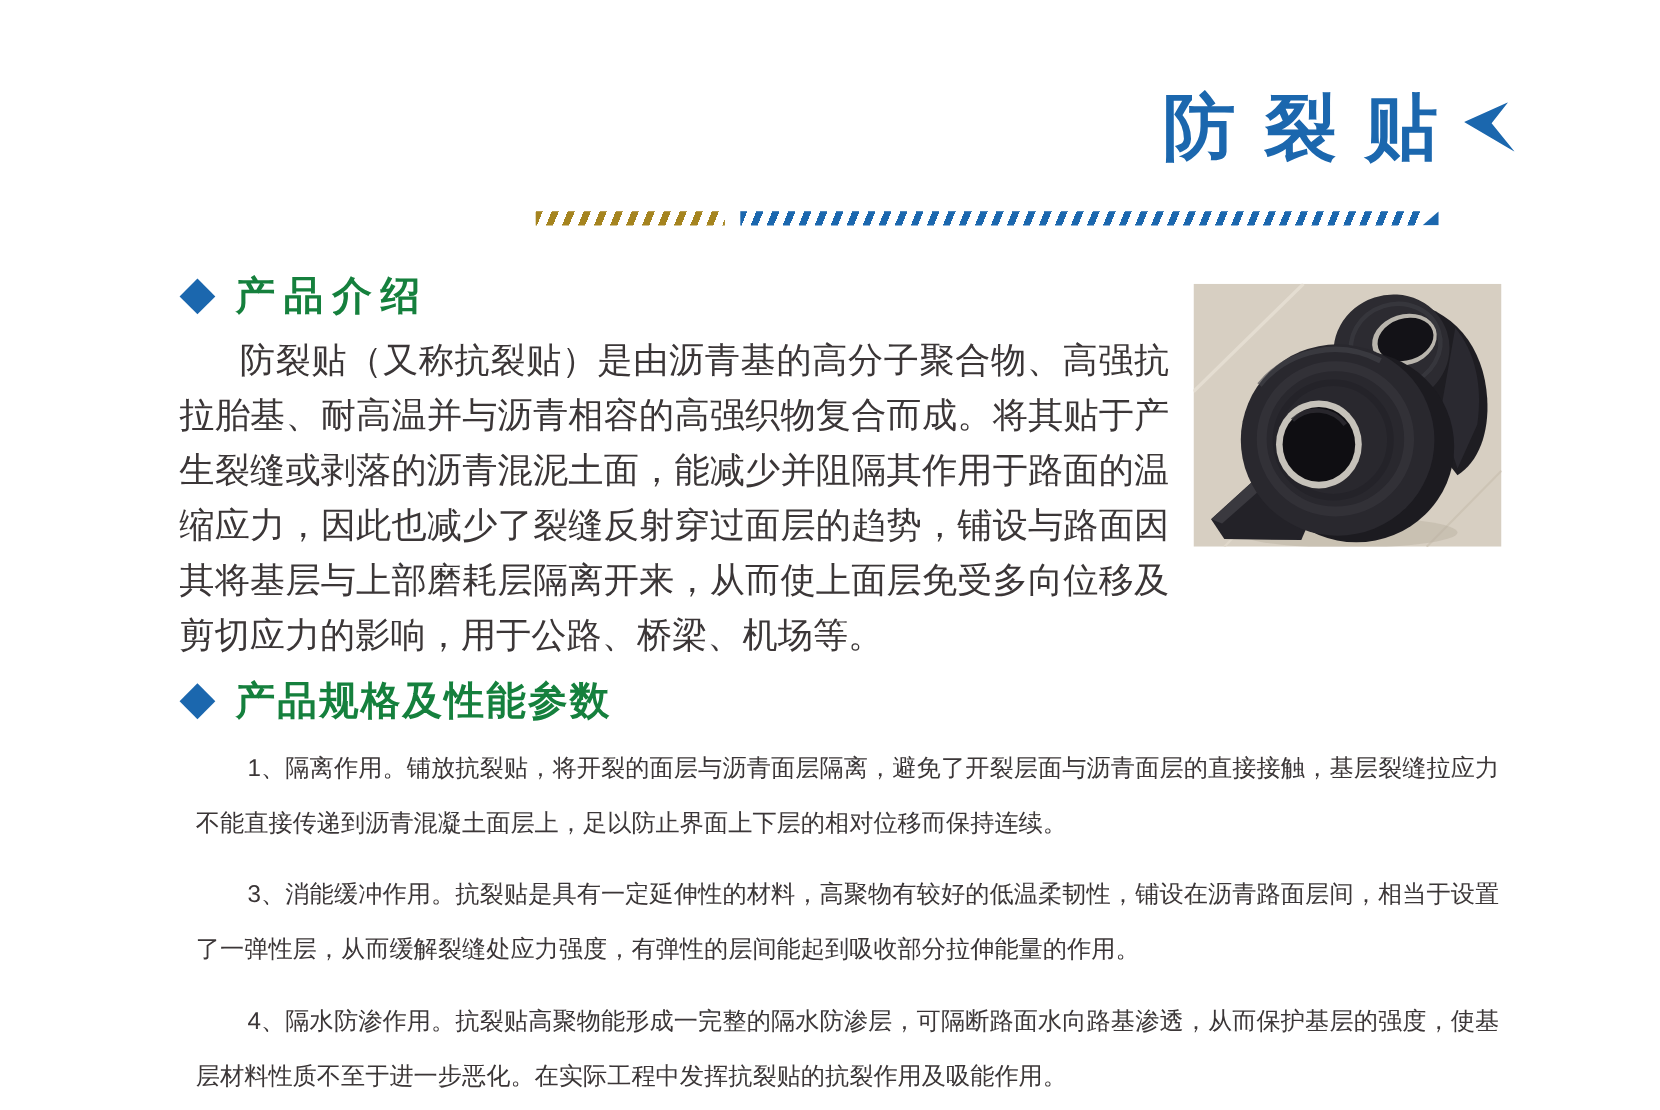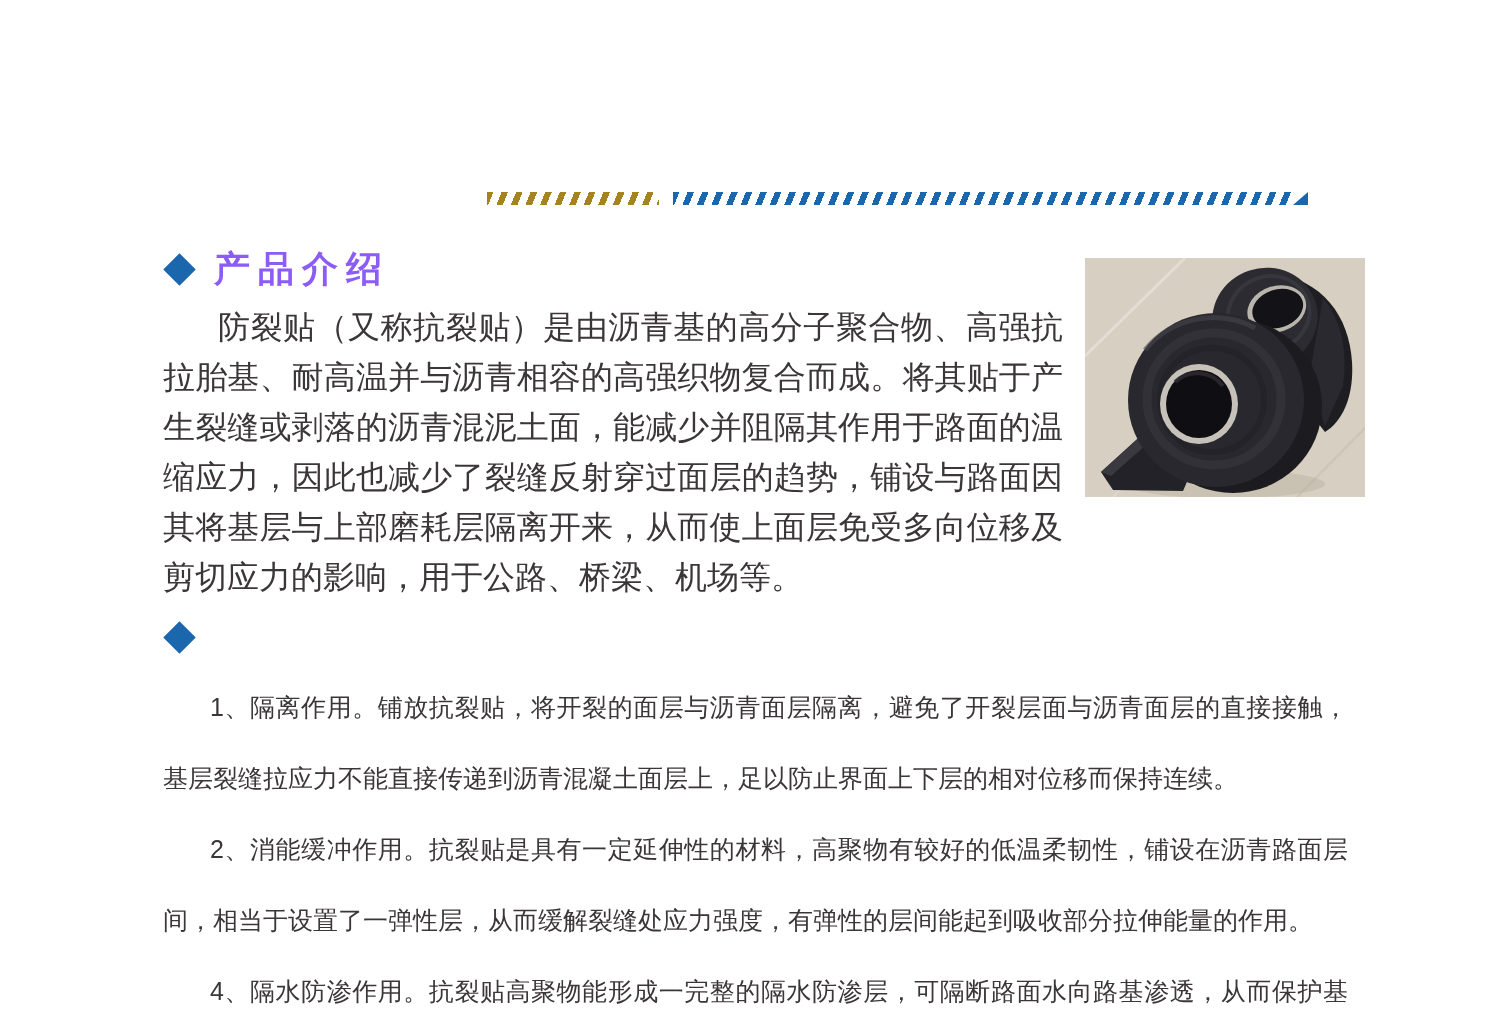--- a/index.html
+++ b/index.html
@@ -37,49 +37,55 @@
   }
 
   
   .content{position:absolute;left:163px;top:248px;width:1185px;}
   .sec-head{display:flex;align-items:center;gap:18px;height:42px;}
   .diamond{
     width:23px;height:23px;background:#1b67ae;
     transform:rotate(45deg);flex:0 0 auto;margin:0 5px;
   }
   .sec-head h2{
-    margin:0;font-size:36px;font-weight:bold;color:#8b5cf6;line-height:1;
+    margin:0;font-size:36px;font-weight:bold;color:#15803d;line-height:1;
   }
   .head-intro h2{letter-spacing:8px;}
   .head-specs{margin-top:14px;}
   .head-specs h2{letter-spacing:2px;}
 
   .intro-par{
     margin:12px 0 0;width:900px;
     font-size:32px;line-height:50px;color:#3b3637;
     text-align:justify;text-indent:55px;
   }
   .specs{margin-top:14px;}
   .specs p{
-    margin:0;width:1185px;
-    font-size:25px;line-height:71px;color:#3b3637;
+    margin:15px;width:1185px;
+    font-size:22px;line-height:50px;color:#3b3637;
     text-align:justify;text-indent:47px;
   }
 
   
   .photo{
     position:absolute;left:922px;top:10px;width:280px;height:239px;
   }
   .photo svg{display:block;}
 </style>
 </head>
 <body>
 
 <div class="page">
 
+  <div class="masthead">
+    <h1 class="page-title">防裂贴</h1>
+    <svg class="title-arrow" width="46" height="45" viewBox="0 0 46 45">
+      <polygon points="40,0 0,18 46,45 25,19" fill="#1b67ae"></polygon>
+    </svg>
+  </div>
 
   <div class="deco-gold"></div>
   <div class="deco-blue"></div>
   <div class="deco-tri"></div>
 
   <div class="content">
 
     <div class="sec-head head-intro">
       <span class="diamond"></span>
       <h2>产品介绍</h2>
@@ -117,22 +123,23 @@
         <ellipse cx="114" cy="146" rx="39" ry="40" fill="#c6c2ba"></ellipse>
         <ellipse cx="114" cy="146" rx="33" ry="34" fill="#0f0e12"></ellipse>
         <path d="M90 124 A 33 34 0 0 1 138 128" fill="none" stroke="#2e2d33" stroke-width="4" opacity="0.8"></path>
       </svg>
     </div>
 
     <p class="intro-par">防裂贴（又称抗裂贴）是由沥青基的高分子聚合物、高强抗拉胎基、耐高温并与沥青相容的高强织物复合而成。将其贴于产生裂缝或剥落的沥青混泥土面，能减少并阻隔其作用于路面的温缩应力，因此也减少了裂缝反射穿过面层的趋势，铺设与路面因其将基层与上部磨耗层隔离开来，从而使上面层免受多向位移及剪切应力的影响，用于公路、桥梁、机场等。</p>
 
     <div class="sec-head head-specs">
       <span class="diamond"></span>
+      <h2>产品规格及性能参数</h2>
     </div>
 
     <div class="specs">
       <p>1、隔离作用。铺放抗裂贴，将开裂的面层与沥青面层隔离，避免了开裂层面与沥青面层的直接接触，基层裂缝拉应力不能直接传递到沥青混凝土面层上，足以防止界面上下层的相对位移而保持连续。</p>
-      <p>2、消能缓冲作用。抗裂贴是具有一定延伸性的材料，高聚物有较好的低温柔韧性，铺设在沥青路面层间，相当于设置了一弹性层，从而缓解裂缝处应力强度，有弹性的层间能起到吸收部分拉伸能量的作用。</p>
+      <p>3、消能缓冲作用。抗裂贴是具有一定延伸性的材料，高聚物有较好的低温柔韧性，铺设在沥青路面层间，相当于设置了一弹性层，从而缓解裂缝处应力强度，有弹性的层间能起到吸收部分拉伸能量的作用。</p>
       <p>4、隔水防渗作用。抗裂贴高聚物能形成一完整的隔水防渗层，可隔断路面水向路基渗透，从而保护基层的强度，使基层材料性质不至于进一步恶化。在实际工程中发挥抗裂贴的抗裂作用及吸能作用。</p>
     </div>
 
   </div>
 </div>
 
 </body></html>

